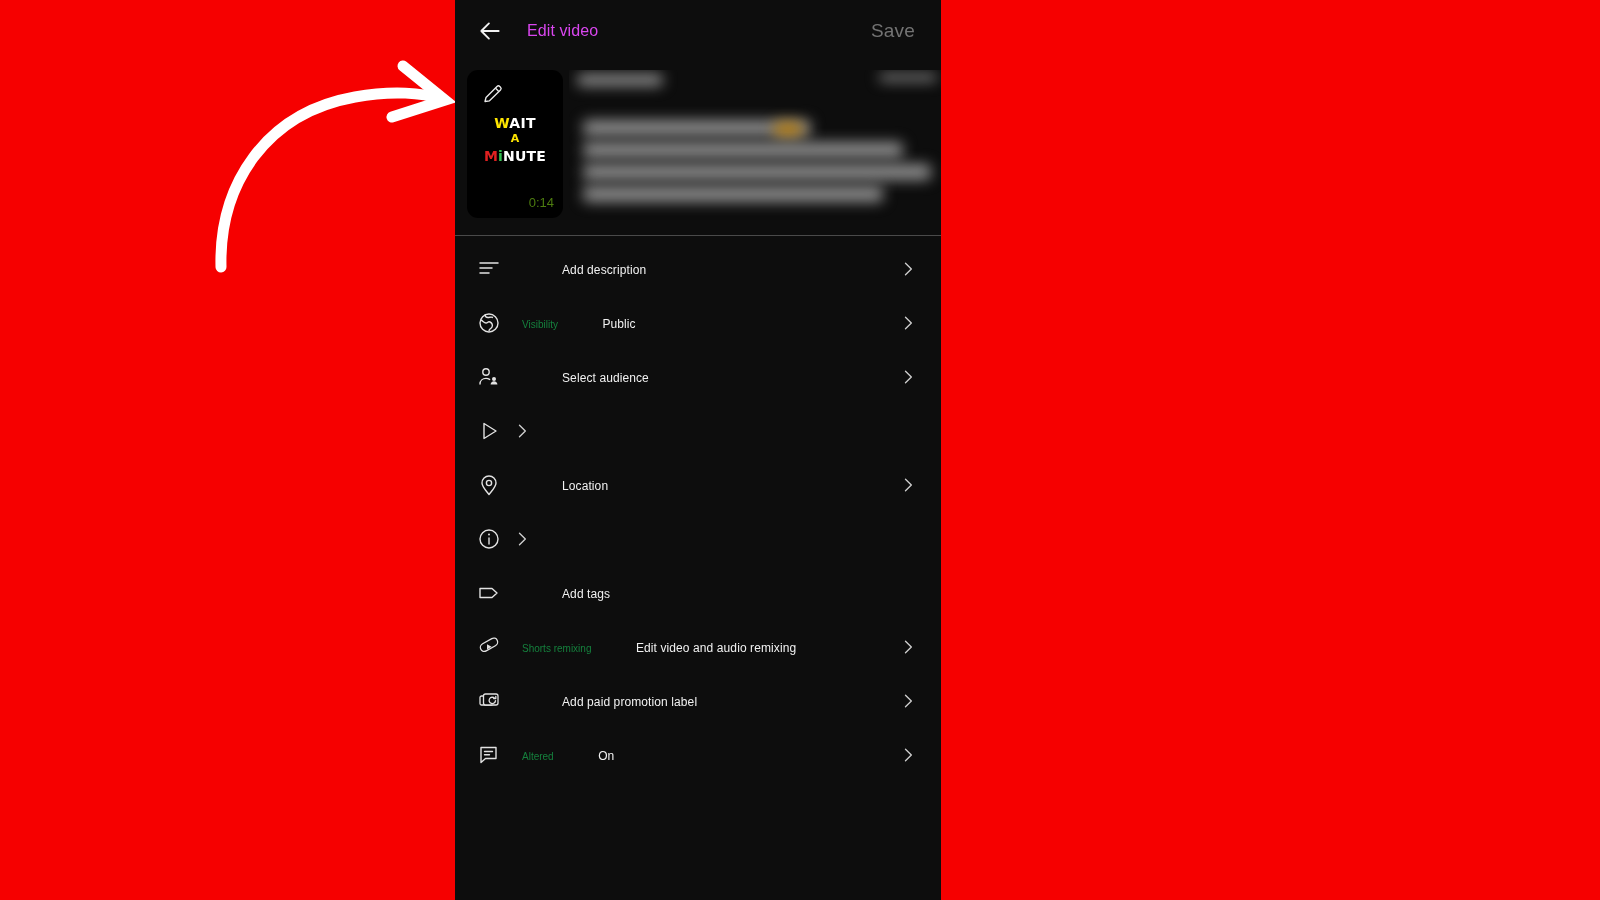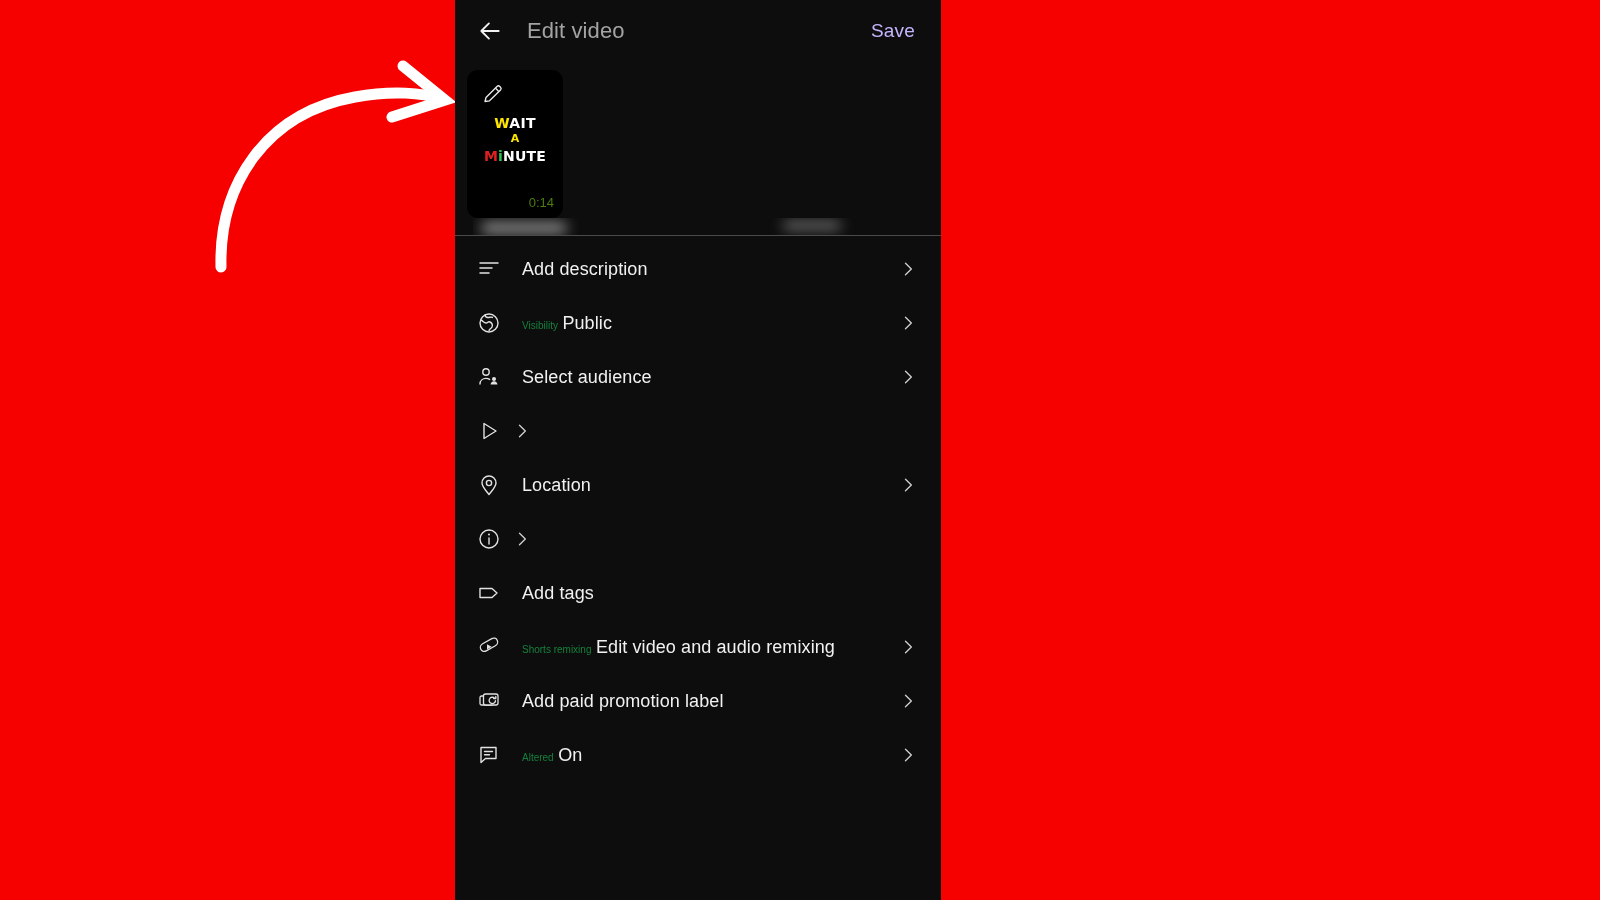--- a/index.html
+++ b/index.html
@@ -36,43 +36,42 @@
     padding:0 22px 0 14px;
     background:#0d0d0d;
   }
   .back-btn {
     width:42px; height:42px;
     display:flex; align-items:center; justify-content:center;
     flex:0 0 auto;
     cursor:pointer;
   }
   .header-title {
-    font-size:22px;
-    color:#a3a3a3;
+    font-size:16px;
+    color:#d946ef;
     margin-left:16px;
     letter-spacing:.1px;
     white-space:nowrap;
   }
   .save-btn {
     margin-left:auto;
     font-size:19px;
-    color:#c4b5fd;
+    color:#737373;
     letter-spacing:.2px;
     cursor:pointer;
     padding:6px 4px;
   }
 
   
   .video-row {
     position:relative;
     height:173px;
     padding:8px 0 0 12px;
     display:flex;
     background:#0d0d0d;
-    flex-direction:column;
   }
   .thumb {
     position:relative;
     width:96px; height:148px;
     background:#000;
     border-radius:11px;
     flex:0 0 auto;
     overflow:hidden;
     cursor:pointer;
   }
@@ -136,24 +135,25 @@
     margin-left:13px;
     min-width:0;
   }
   .menu-sublabel {
     font-size:10px;
     color:#15803d;
     line-height:1.5;
     margin-bottom:1px;
   }
   .menu-label {
-    font-size:18px;
+    font-size:12px;
     color:#f1f1f1;
     line-height:1.35;
     letter-spacing:.1px;
+    margin-left:40px;
   }
   .menu-chevron {
     width:26px; height:26px;
     flex:0 0 auto;
     display:flex; align-items:center; justify-content:center;
     color:#d0d0d0;
   }
   .menu-chevron.empty { visibility:hidden; }
   .menu-plus { color:#e8e8e8; }
 

